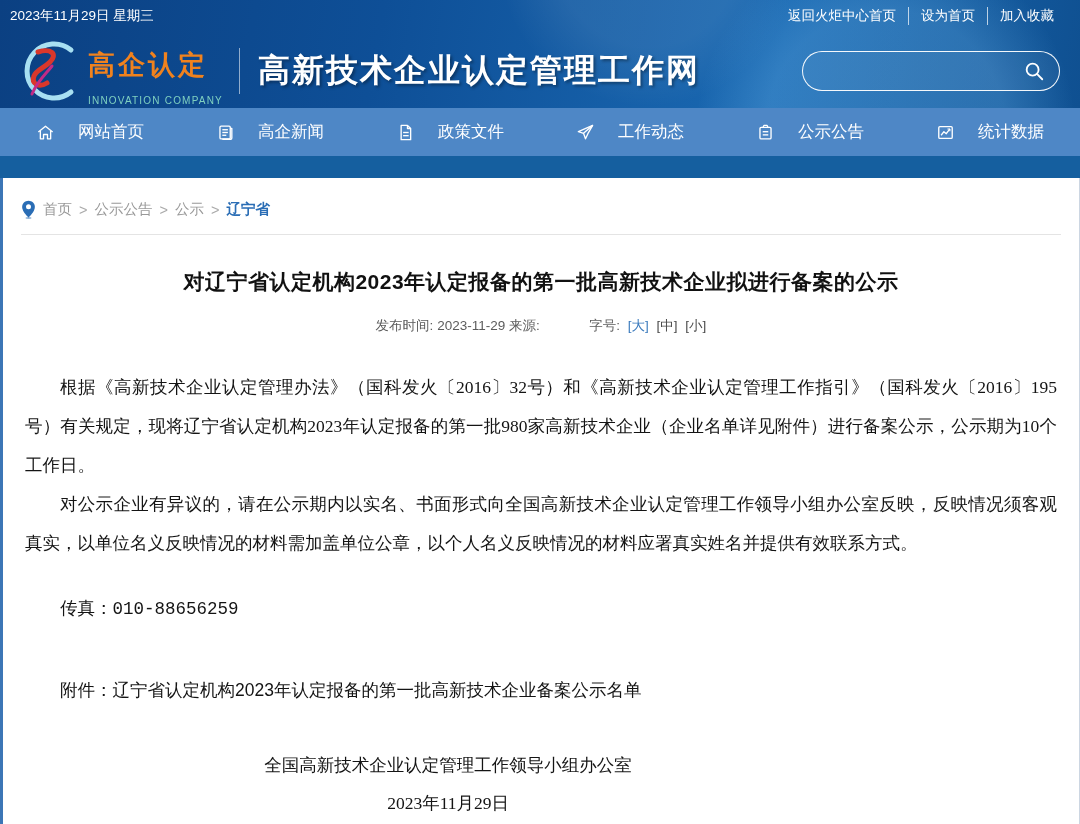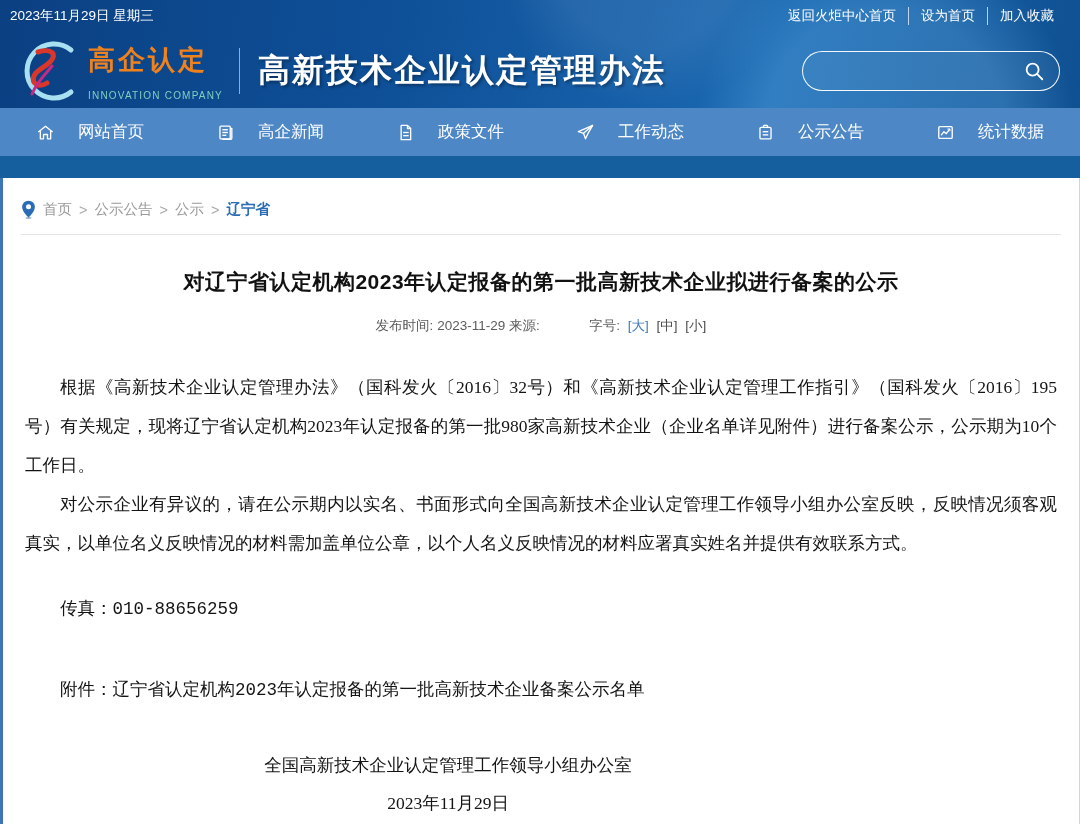--- a/index.html
+++ b/index.html
@@ -16,21 +16,21 @@
     color:#fff;
   }
   .topbar {
     height:26px; display:flex; justify-content:space-between; align-items:center;
     padding:6px 14px 0 10px; font-size:13.5px; color:#fff;
   }
   .topbar-links { display:flex; align-items:center; }
   .topbar-link { color:#fff; cursor:pointer; padding:0 12px; white-space:nowrap; }
   .topbar-link + .topbar-link { border-left:1px solid rgba(255,255,255,.7); }
   .banner-row { display:flex; align-items:center; padding:10px 20px 0 8px; }
-  .logo { display:flex; align-items:center; cursor:pointer; }
+  .logo { display:flex; align-items:flex-end; cursor:pointer; }
   .logo-text { margin-left:6px; }
   .logo-cn { font-size:27px; font-weight:bold; color:#f0821e; letter-spacing:3px;
     font-family:"Liberation Sans",sans-serif; }
   .logo-en { font-size:10px; color:#7fd0c0; letter-spacing:1.2px; margin-top:12px; }
   .v-divider { width:1px; height:46px; background:rgba(255,255,255,.55); margin:0 18px 0 16px; }
   .site-title {
     font-family:"Liberation Serif", serif; font-weight:bold; font-size:32px;
     letter-spacing:2px; color:#fff; text-shadow:2px 2px 3px rgba(0,0,0,.35); white-space:nowrap;
   }
   .search-box {
@@ -75,21 +75,21 @@
   .size-large { color:#3a7abd; }
   .size-mid, .size-small { color:#4a4a4a; }
 
   .article-body {
     margin-top:33px; font-family:"Liberation Serif", serif; font-size:17.5px;
     line-height:39px; color:#141414; text-align:justify;
   }
   .article-body p { text-indent:2em; }
   .fax-line { text-indent:2em; margin-top:27px; font-family:Liberation Mono, monospace;
     font-size:17.5px; line-height:39px; color:#141414; }
-  .attachment-line { text-indent:2em; margin-top:42px; font-family:Liberation Mono, monospace;
+  .attachment-line { text-indent:2em; margin-top:42px; font-family:Liberation Sans, sans-serif;
     font-size:17.5px; line-height:39px; color:#141414; }
   .attachment-name { cursor:pointer; }
   .signature-block { width:82%; text-align:center; margin-top:36px;
     font-family:"Liberation Serif",serif; font-size:17.5px; line-height:38px; color:#141414; }
 
   svg { display:block; }
 </style>
 </head>
 <body>
 
@@ -110,21 +110,21 @@
           <path d="M30 16 C43 12 50 18 42 26 C36 32 28 34 26 40 C23 48 31 52 39 47" fill="none" stroke="#d9372b" stroke-width="5" stroke-linecap="round"></path>
           <path d="M44 30 C38 38 30 44 24 58" fill="none" stroke="#c22a86" stroke-width="3" stroke-linecap="round"></path>
         </svg>
       </span>
       <span class="logo-text">
         <div class="logo-cn">高企认定</div>
         <div class="logo-en">INNOVATION COMPANY</div>
       </span>
     </div>
     <div class="v-divider"></div>
-    <div class="site-title">高新技术企业认定管理办法</div>
+    <div class="site-title">高新技术企业认定管理工作网</div>
     <div class="search-box">
       <input type="text" style="">
       <span class="search-btn">
         <svg width="22" height="22" viewBox="0 0 24 24" fill="none" stroke="#fff" stroke-width="2" stroke-linecap="round">
           <circle cx="10.5" cy="10.5" r="6.5"></circle>
             <line x1="15.5" y1="15.5" x2="21" y2="21"></line>
         </svg>
       </span>
     </div>
   </div>

